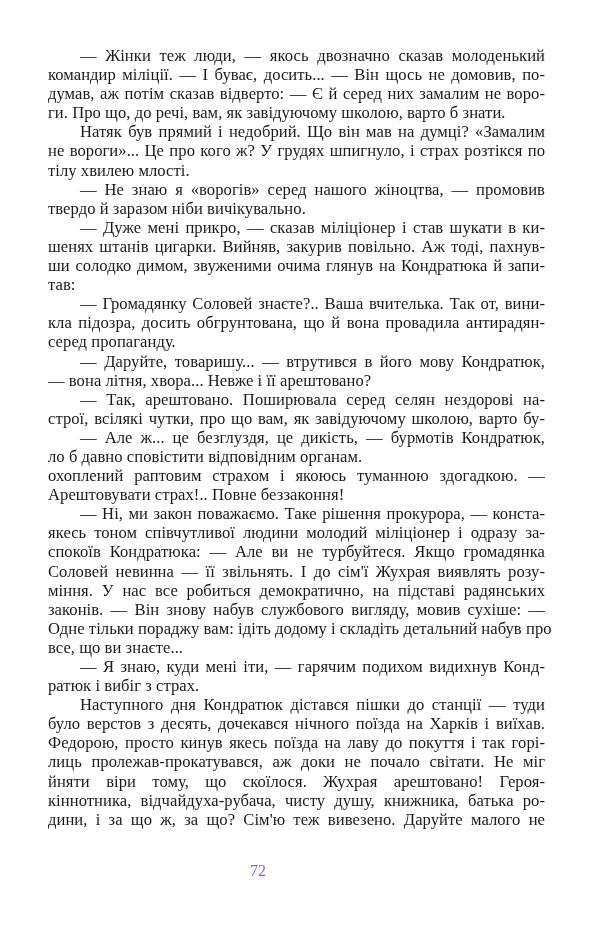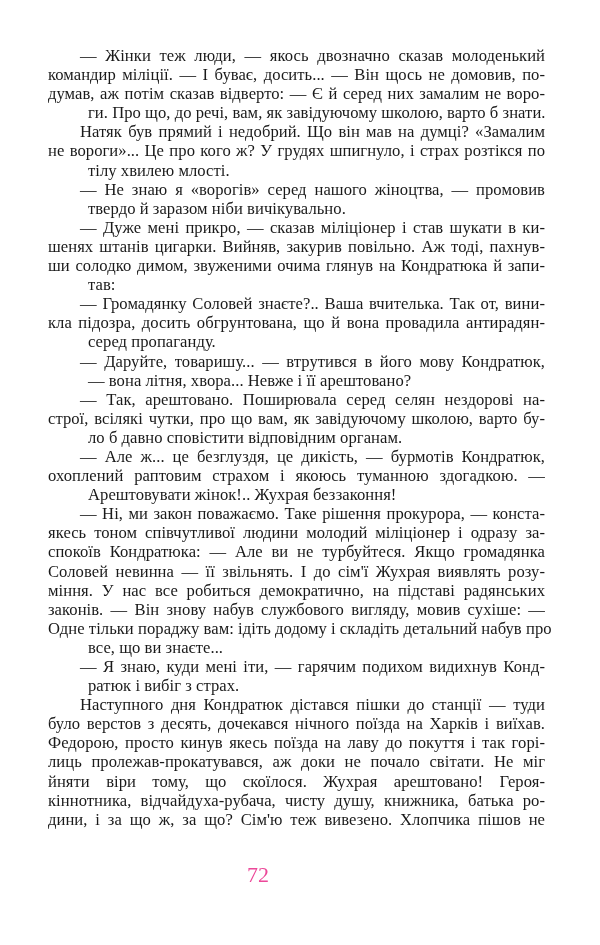--- a/index.html
+++ b/index.html
@@ -32,31 +32,30 @@
       white-space: nowrap;
       text-align: justify;
       text-align-last: justify;
       overflow: visible;
     }
     .line.indent {
       padding-left: 32px;
     }
     .line.last {
       text-align-last: left;
-      margin-left: 40px;
     }
     .page-number {
       position: absolute;
       left: 0;
       width: 516px;
       top: 862px;
       text-align: center;
       font-family: "Liberation Serif", "DejaVu Serif", serif;
-      font-size: 22px;
-      color: #ec4899;
+      font-size: 16px;
+      color: #8b5cf6;
     }
   </style>
 </head>
 <body>
 
 <div class="page">
   <div class="text-block" id="text-block">
       <span class="line indent">— Жінки теж люди, — якось двозначно сказав молоденький</span>
       <span class="line">командир міліції. — І буває, досить... — Він щось не домовив, по-</span>
       <span class="line">думав, аж потім сказав відверто: — Є й серед них замалим не воро-</span>
@@ -70,37 +69,37 @@
       <span class="line">шенях штанів цигарки. Вийняв, закурив повільно. Аж тоді, пахнув-</span>
       <span class="line">ши солодко димом, звуженими очима глянув на Кондратюка й запи-</span>
       <span class="line last">тав:</span>
       <span class="line indent">— Громадянку Соловей знаєте?.. Ваша вчителька. Так от, вини-</span>
       <span class="line">кла підозра, досить обгрунтована, що й вона провадила антирадян-</span>
       <span class="line last">серед пропаганду.</span>
       <span class="line indent">— Даруйте, товаришу... — втрутився в його мову Кондратюк,</span>
       <span class="line last">— вона літня, хвора... Невже і її арештовано?</span>
       <span class="line indent">— Так, арештовано. Поширювала серед селян нездорові на-</span>
       <span class="line">строї, всілякі чутки, про що вам, як завідуючому школою, варто бу-</span>
+      <span class="line indent">— Але ж... це безглуздя, це дикість, — бурмотів Кондратюк,</span>
       <span class="line last">ло б давно сповістити відповідним органам.</span>
-      <span class="line indent">— Але ж... це безглуздя, це дикість, — бурмотів Кондратюк,</span>
       <span class="line">охоплений раптовим страхом і якоюсь туманною здогадкою. —</span>
-      <span class="line last">Арештовувати жінок!.. Жухрая беззаконня!</span>
+      <span class="line last">Арештовувати страх!.. Повне беззаконня!</span>
       <span class="line indent">— Ні, ми закон поважаємо. Таке рішення прокурора, — конста-</span>
       <span class="line">якесь тоном співчутливої людини молодий міліціонер і одразу за-</span>
       <span class="line">спокоїв Кондратюка: — Але ви не турбуйтеся. Якщо громадянка</span>
       <span class="line">Соловей невинна — її звільнять. І до сім'ї Жухрая виявлять розу-</span>
       <span class="line">міння. У нас все робиться демократично, на підставі радянських</span>
       <span class="line">законів. — Він знову набув службового вигляду, мовив сухіше: —</span>
       <span class="line">Одне тільки пораджу вам: ідіть додому і складіть детальний набув про</span>
       <span class="line last">все, що ви знаєте...</span>
       <span class="line indent">— Я знаю, куди мені іти, — гарячим подихом видихнув Конд-</span>
       <span class="line last">ратюк і вибіг з страх.</span>
       <span class="line indent">Наступного дня Кондратюк дістався пішки до станції — туди</span>
       <span class="line">було верстов з десять, дочекався нічного поїзда на Харків і виїхав.</span>
       <span class="line">Федорою, просто кинув якесь поїзда на лаву до покуття і так горі-</span>
       <span class="line">лиць пролежав-прокатувався, аж доки не почало світати. Не міг</span>
       <span class="line">йняти віри тому, що скоїлося. Жухрая арештовано! Героя-</span>
       <span class="line">кіннотника, відчайдуха-рубача, чисту душу, книжника, батька ро-</span>
-      <span class="line">дини, і за що ж, за що? Сім'ю теж вивезено. Хлопчика пішов не</span>
+      <span class="line">дини, і за що ж, за що? Сім'ю теж вивезено. Даруйте малого не</span>
     </div>
 </div>
 
 <div class="page-number">72</div>
 
 </body></html>

